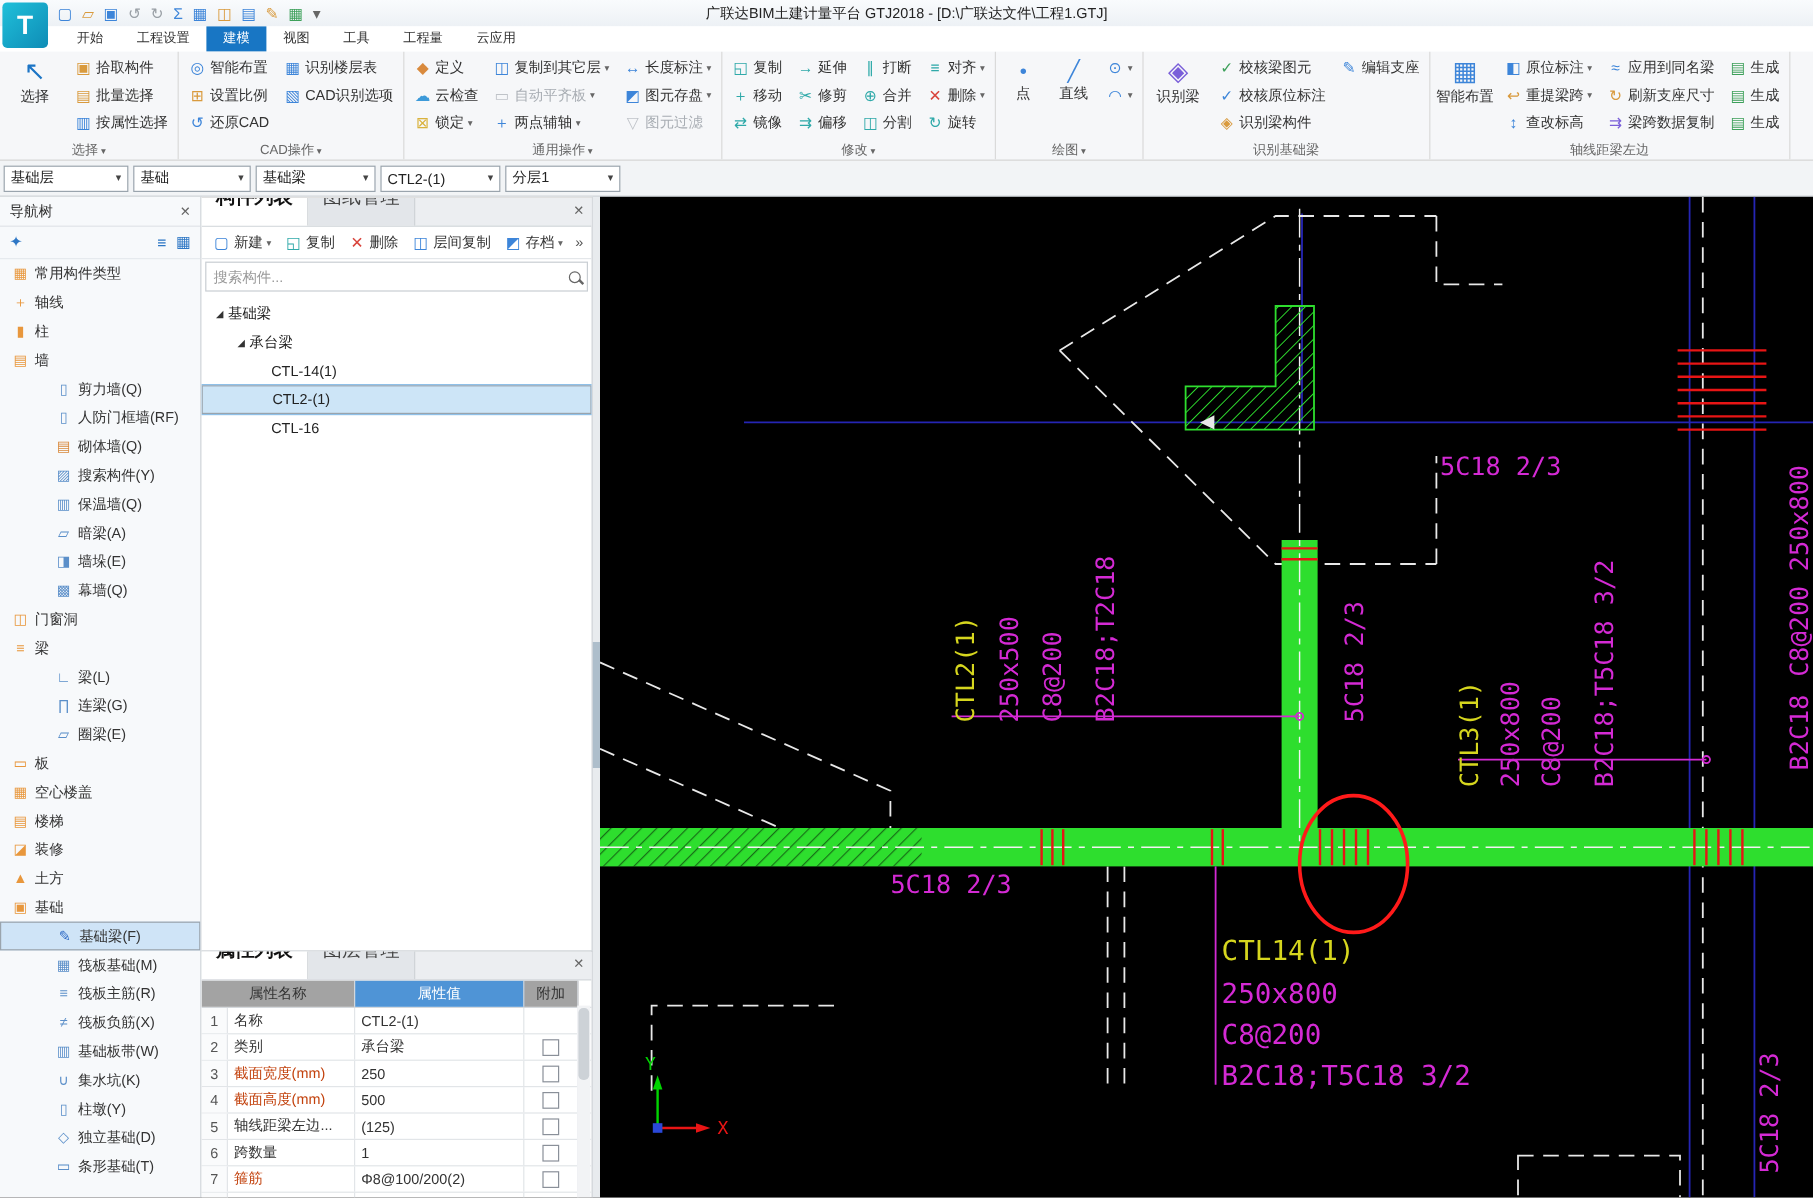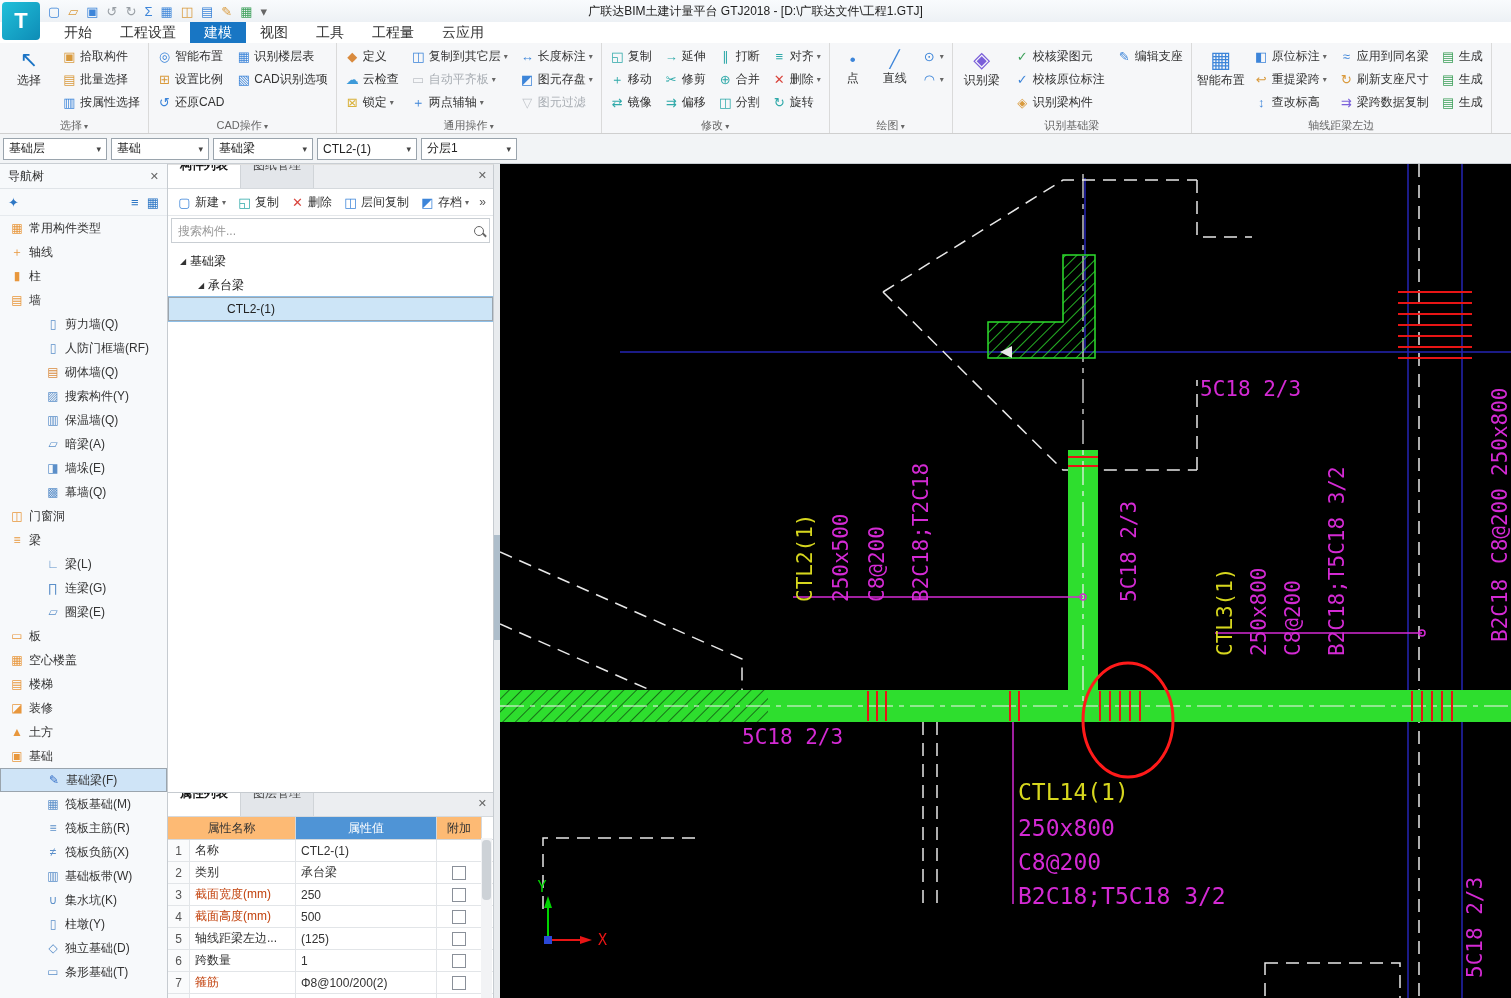--- a/index.html
+++ b/index.html
@@ -12,21 +12,21 @@
   #applogo{position:absolute;left:2px;top:2px;width:38px;height:38px;z-index:20;
            background:linear-gradient(135deg,#20c0da,#0e8cb6);color:#fff;font-weight:bold;
            font-size:22px;display:flex;align-items:center;justify-content:center;border-radius:4px}
   #qicons{margin-left:48px;display:flex;gap:8px;align-items:center}
   .qico{font-size:13px;line-height:1}
   #title{position:absolute;left:0;right:0;text-align:center;font-size:12px;color:#222;pointer-events:none}
 
   
   #menubar{position:absolute;left:0;top:22px;width:1511px;height:21px;background:#fff;
            display:flex;align-items:flex-end;padding-left:50px;box-sizing:border-box}
-  .mtab{padding:0 14px;height:21px;line-height:21px;font-size:14px;color:#333;white-space:nowrap}
+  .mtab{padding:0 14px;height:21px;line-height:21px;font-size:11px;color:#333;white-space:nowrap}
   .mtab.active{background:#1876c4;color:#fff}
 
   
   #ribbon{position:absolute;left:0;top:43px;width:1511px;height:91px;background:#f6f7f9;
           border-bottom:1px solid #cfcfcf;display:flex;overflow:hidden;box-sizing:border-box}
   .rgroup{display:flex;flex-direction:column;border-right:1px solid #dadada;padding:2px 3px 0;flex:none}
   .rbody{flex:1;display:flex;align-items:flex-start;gap:2px}
   .rlabel{height:16px;line-height:16px;text-align:center;font-size:11px;color:#666;white-space:nowrap}
   .rcol{display:flex;flex-direction:column}
   .sbtn{display:flex;align-items:center;height:23px;padding:0 5px;font-size:12px;color:#333;
@@ -59,21 +59,21 @@
   .ntools{height:26px;display:flex;align-items:center;padding:0 8px;gap:8px;border-bottom:1px solid #e6eaee}
   .nico{color:#2e77c5;font-size:13px}
   .nrow{height:24px;display:flex;align-items:center;gap:5px;font-size:12px;color:#333;white-space:nowrap}
   .nrow.sel{background:#cfe4f7}
   .nrow .ico{font-size:12px;width:14px}
 
   
   #comppanel{position:absolute;left:168px;top:164px;width:326px;height:628px;background:#fff;
              border-right:1px solid #c6cbd0;border-top:1px solid #e0e0e0;box-sizing:border-box;overflow:hidden}
   .tabs{height:23px;background:#eceef1;display:flex;align-items:flex-end;border-bottom:1px solid #d5d9dd;position:relative}
-  .tab{height:22px;line-height:22px;padding:12px 12px;font-size:12px;color:#444;background:#e3e6ea;
+  .tab{height:22px;line-height:22px;padding:12px 12px;font-size:16px;color:#444;background:#e3e6ea;
        border-right:1px solid #d0d4d8;white-space:nowrap}
   .tab.active{background:#fff;color:#111;font-weight:bold}
   .tabs .x{position:absolute;right:6px;top:4px;font-size:11px;color:#666}
   #ctoolbar{height:26px;display:flex;align-items:center;padding:0 4px;gap:1px;
             border-bottom:1px solid #e4e7ea;font-size:12px}
   .tbtn{display:flex;align-items:center;gap:3px;padding:0 5px;height:22px;color:#333;white-space:nowrap}
   #ctoolbar .ovf{margin-left:auto;color:#555;padding-right:3px}
   .searchrow{height:23px;margin:2px 3px;border:1px solid #c9ced3;display:flex;align-items:center;background:#fff}
   .searchrow input{flex:1;border:none;outline:none;font-size:12px;padding:0 6px;color:#333;font-family:inherit;background:transparent}
   .searchrow input::placeholder{color:#999}
@@ -82,21 +82,21 @@
   .mag::after{content:"";position:absolute;width:5px;height:1.5px;background:#666;right:-4px;bottom:-1px;transform:rotate(45deg)}
   #ctree{padding-top:4px}
   .crow{height:24px;display:flex;align-items:center;font-size:12px;color:#222;box-sizing:border-box}
   .crow.sel{background:#cde5f7;outline:1px solid #8fc0e8}
   .cexp{width:14px;font-size:8px;color:#333;text-align:center}
 
   
   #proppanel{position:absolute;left:168px;top:792px;width:326px;height:206px;background:#fff;
              border-right:1px solid #c6cbd0;border-top: 1px solid #c6cbd0;box-sizing:border-box;overflow:hidden}
   #pheader{display:grid;grid-template-columns:128px 141px 45px;height:22px;border-bottom:1px solid #d4d8dc;font-size:12px}
-  .ph{display:flex;align-items:center;justify-content:center;background:#fdba74;color:#333;border-right:1px solid #d4d8dc}
+  .ph{display:flex;align-items:center;justify-content:center;background:#a3a3a3;color:#333;border-right:1px solid #d4d8dc}
   .ph.val{background:#4f94d6;color:#fff}
   .prow{display:grid;grid-template-columns:22px 106px 141px 45px;height:21px;border-bottom:1px solid #e2e5e8;
         font-size:12px;align-items:stretch}
   .pc{display:flex;align-items:center;border-right:1px solid #e2e5e8;padding:0 5px;box-sizing:border-box;
       color:#333;overflow:hidden;white-space:nowrap}
   .pc.num{justify-content:center;color:#555;padding:0;background:#fafbfc}
   .pc.em{color:#c2410c}
   .pc.chk{justify-content:center}
   .cb{width:12px;height:12px;border:1px solid #8a9099;background:#fff}
   #pscroll{position:absolute;right:1px;top:45px;bottom:0;width:11px;background:#f2f3f5}
@@ -623,23 +623,31 @@
   </div>
   <div id="ctree">
       <div class="crow" style="padding-left: 8px;">
         <span class="cexp">◢</span>
         <span>基础梁</span>
       </div>
       <div class="crow" style="padding-left: 26px;">
         <span class="cexp">◢</span>
         <span>承台梁</span>
       </div>
+      <div class="crow" style="padding-left: 44px;">
+        <span class="cexp"></span>
+        <span>CTL-14(1)</span>
+      </div>
       <div class="crow sel" style="padding-left: 44px;">
         <span class="cexp"></span>
         <span>CTL2-(1)</span>
+      </div>
+      <div class="crow" style="padding-left: 44px;">
+        <span class="cexp"></span>
+        <span>CTL-16</span>
       </div>
     </div>
 </div>
 
 <div id="proppanel">
   <div class="tabs" id="ptabs">
       <div class="tab active">属性列表</div>
       <div class="tab">图层管理</div>
       <span class="x">✕</span>
     </div>

